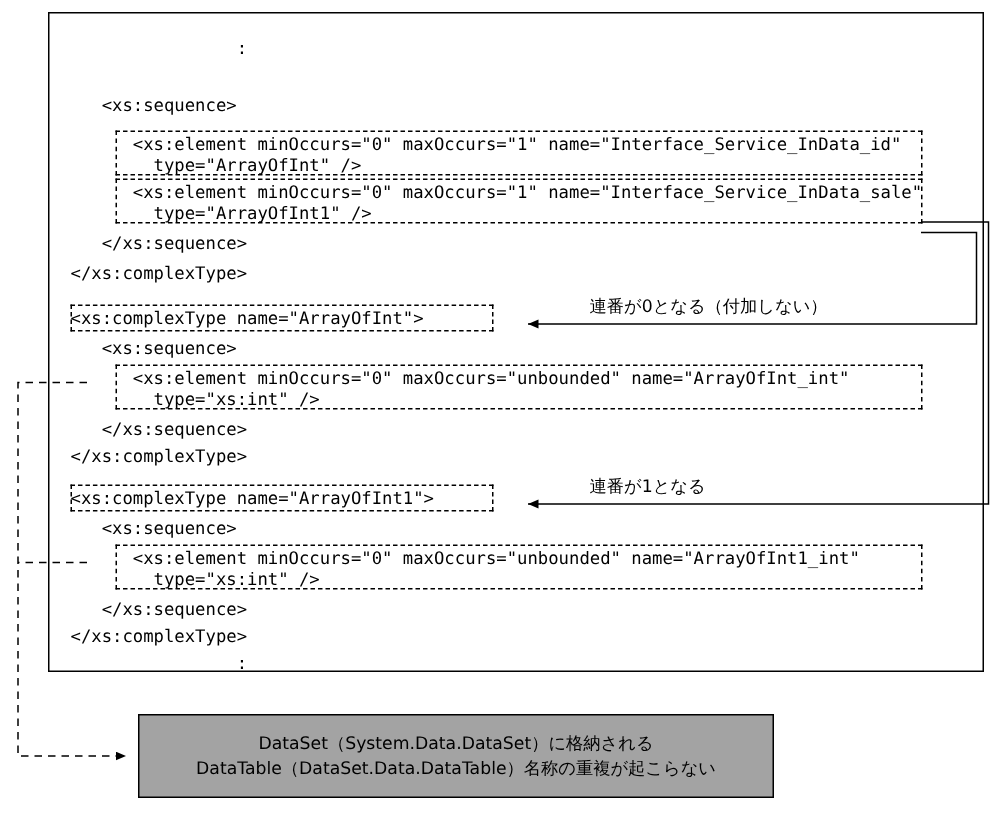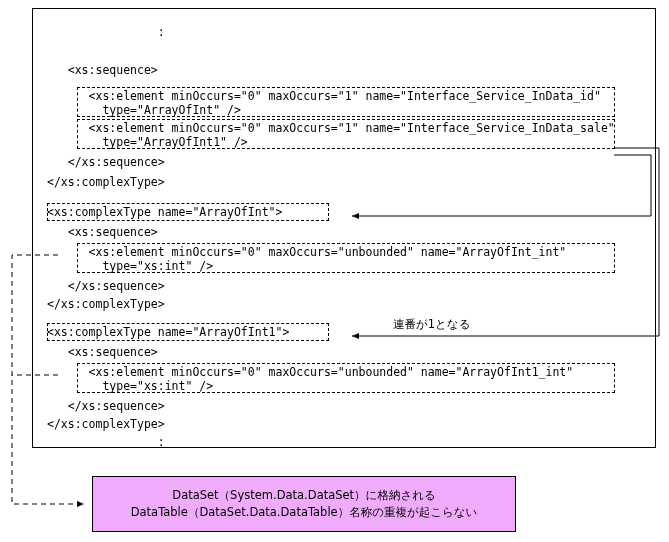--- a/index.html
+++ b/index.html
@@ -62,21 +62,21 @@
   }
 
   
   .note-box {
     left: 92px;
     top: 476px;
     width: 424px;
     height: 56px;
     border: 1px solid #000000;
     box-sizing: border-box;
-    background: #f0abfc;
+    background: #a3a3a3;
     display: flex;
     flex-direction: column;
     align-items: center;
     justify-content: center;
   }
   .note-line {
     white-space: pre;
     font-family: "DejaVu Sans", sans-serif;
     font-size: 11.5px;
     line-height: 17px;
@@ -125,20 +125,21 @@
     <div class="code-line" style="left:14px; top:270px;">   &lt;/xs:sequence&gt;</div>
     <div class="code-line" style="left:14px; top:288px;">&lt;/xs:complexType&gt;</div>
     <div class="code-line" style="left:14px; top:316px;">&lt;xs:complexType name="ArrayOfInt1"&gt;</div>
     <div class="code-line" style="left:14px; top:336px;">   &lt;xs:sequence&gt;</div>
     <div class="code-line" style="left:14px; top:356px;">      &lt;xs:element minOccurs="0" maxOccurs="unbounded" name="ArrayOfInt1_int"</div>
     <div class="code-line" style="left:14px; top:370px;">        type="xs:int" /&gt;</div>
     <div class="code-line" style="left:14px; top:390px;">   &lt;/xs:sequence&gt;</div>
     <div class="code-line" style="left:14px; top:408px;">&lt;/xs:complexType&gt;</div>
     <div class="code-line" style="left:14px; top:426px;">                :</div>
 
+    <div class="anno" style="left:360px; top:188px;">連番が0となる（付加しない）</div>
     <div class="anno" style="left:360px; top:308px;">連番が1となる</div>
   </div>
 
   <svg class="overlay" viewBox="0 0 669 542" xmlns="http://www.w3.org/2000/svg">
     <defs>
       <marker id="arrow" markerWidth="8" markerHeight="8" refX="7" refY="3" orient="auto" markerUnits="userSpaceOnUse">
         <path d="M0,0 L7,3 L0,6 z" fill="#000000"></path>
       </marker>
       <marker id="arrowd" markerWidth="8" markerHeight="8" refX="7" refY="3" orient="auto" markerUnits="userSpaceOnUse">
         <path d="M0,0 L7,3 L0,6 z" fill="#000000"></path>

